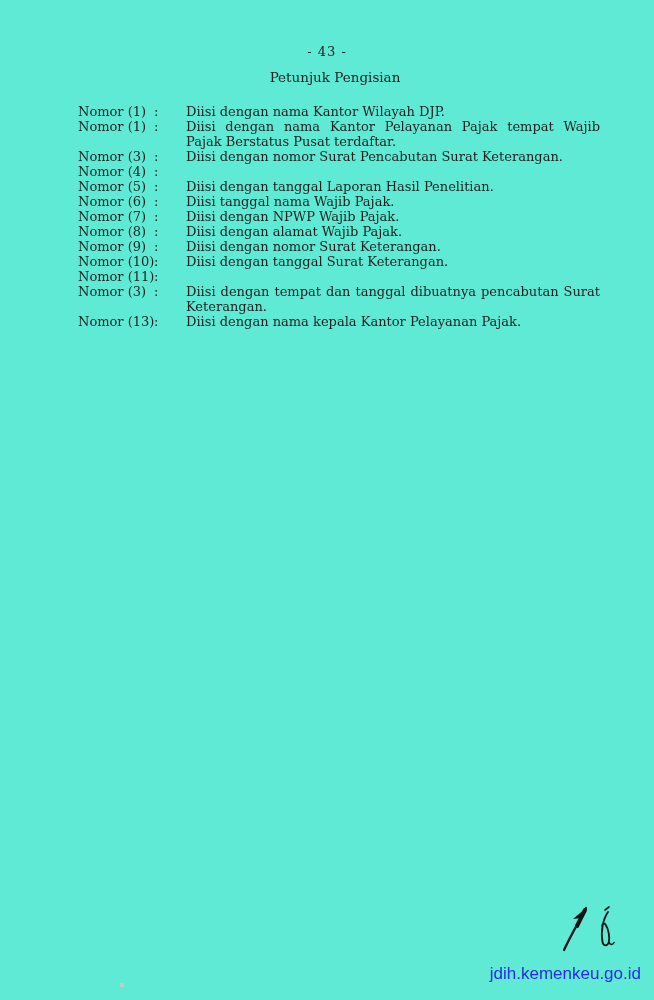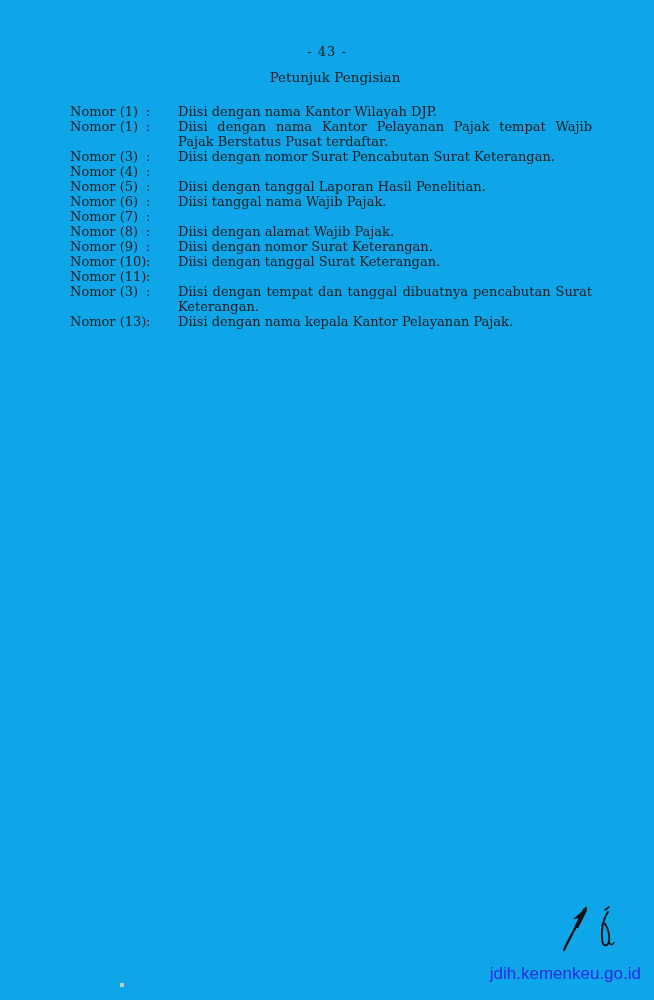--- a/index.html
+++ b/index.html
@@ -1,20 +1,20 @@
 <!DOCTYPE html>
 <html style="--ink-color: #1e1e1e; --link-color: #2b2be0;"><head>
 <meta charset="utf-8">
 <style>
   html,body { margin:0; padding:0; background:#9a9a9a; }
   .sheet {
     position:relative;
     width:654px; height:1000px;
     margin:0 auto;
-    background:#0ea5e9;
+    background:#5eead4;
     font-family:"DejaVu Serif", serif;
     color:var(--ink-color, #1e1e1e);
     overflow:hidden;
   }
   .page-number {
     position:absolute; top:44px; left:0; right:0;
     text-align:center;
     font-size:13px; letter-spacing:1px;
   }
   .doc-title {
@@ -25,20 +25,21 @@
   }
   .instr-list {
     position:absolute; top:104px; left:70px;
     width:522px;
     font-size:13px; line-height:15px;
   }
   .instr-row {
     display:grid;
     grid-template-columns:76px 32px 414px;
     align-items:start;
+    margin-left:8px;
   }
   .instr-label { white-space:nowrap; }
   .instr-colon { text-align:left; }
   .instr-text  { text-align:justify; }
   .signature {
     position:absolute; left:555px; top:893px;
     width:75px; height:65px;
   }
   .site-link {
     position:absolute; top:964px; right:13px;
@@ -96,20 +97,21 @@
 
       <div class="instr-row">
         <span class="instr-label">Nomor (6)</span>
         <span class="instr-colon">:</span>
         <span class="instr-text">Diisi tanggal nama Wajib Pajak.</span>
       </div>
 
       <div class="instr-row">
         <span class="instr-label">Nomor (7)</span>
         <span class="instr-colon">:</span>
+        <span class="instr-text">Diisi dengan NPWP Wajib Pajak.</span>
       </div>
 
       <div class="instr-row">
         <span class="instr-label">Nomor (8)</span>
         <span class="instr-colon">:</span>
         <span class="instr-text">Diisi dengan alamat Wajib Pajak.</span>
       </div>
 
       <div class="instr-row">
         <span class="instr-label">Nomor (9)</span>

